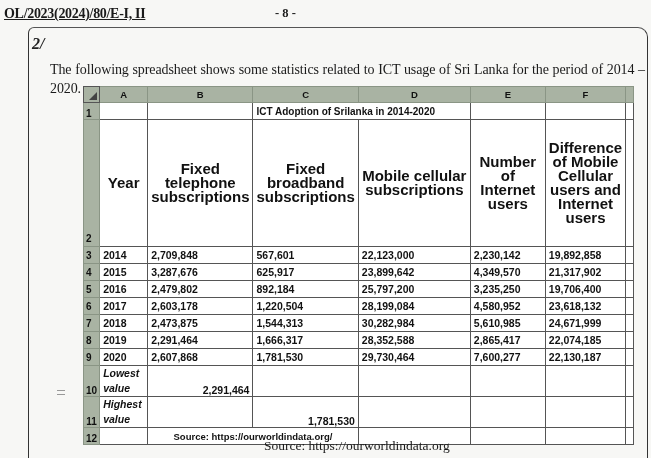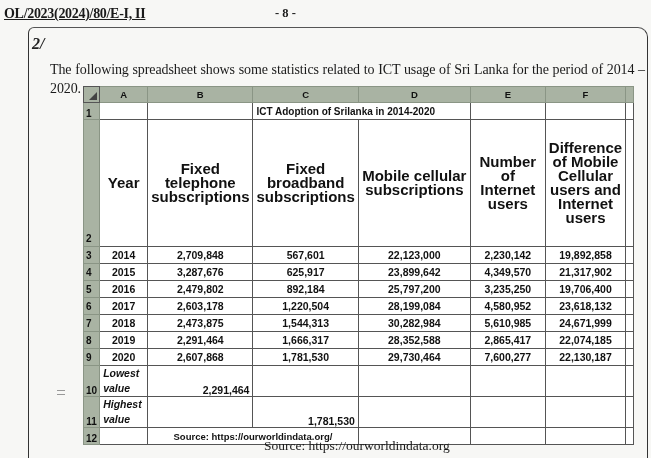--- a/index.html
+++ b/index.html
@@ -57,21 +57,21 @@
     border-left: 8px solid transparent; border-bottom: 8px solid #444;
   }
   .sheet .rowhdr {
     background: #a9b3a3; text-align: left; font-size: 10px; width: 16px;
     padding: 0 2px; vertical-align: bottom; border-color: #8a9585;
   }
   .r1 td { height: 17px; }
   .title-cell { text-align: left; font-size: 10px; }
   .r2 td { height: 127px; white-space: normal; text-align: center; vertical-align: middle; font-size: 15px; line-height: 14px; }
   .r2 td.rowhdr { vertical-align: bottom; text-align: left; }
-  .dr td { height: 17px; text-align: center; font-size: 10.5px; }
+  .dr td { height: 17px; text-align: left; font-size: 10.5px; }
   .dr td.rowhdr { text-align: left; vertical-align: middle; }
   .stat td { height: 31px; vertical-align: bottom; text-align: right; font-size: 10.5px; }
   .stat td.label { text-align: left; font-style: italic; white-space: normal; line-height: 15px; }
   .stat td.rowhdr { text-align: center; }
   .r12 td { height: 17px; font-size: 9.5px; }
   .r12 td.src { text-align: center; }
   .source {
     position: absolute; left: 264px; top: 438px; font-size: 13.5px;
   }
   .margin-mark {

